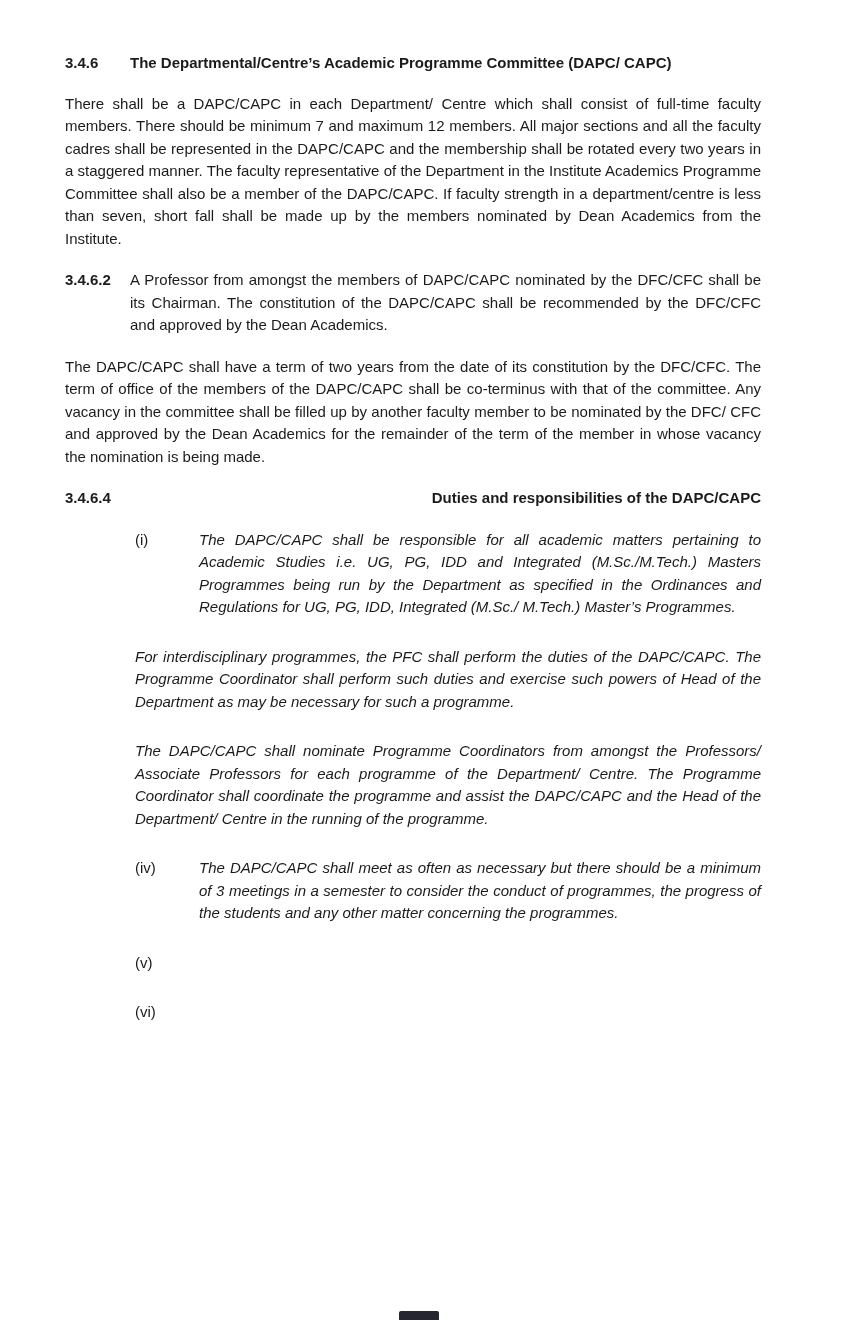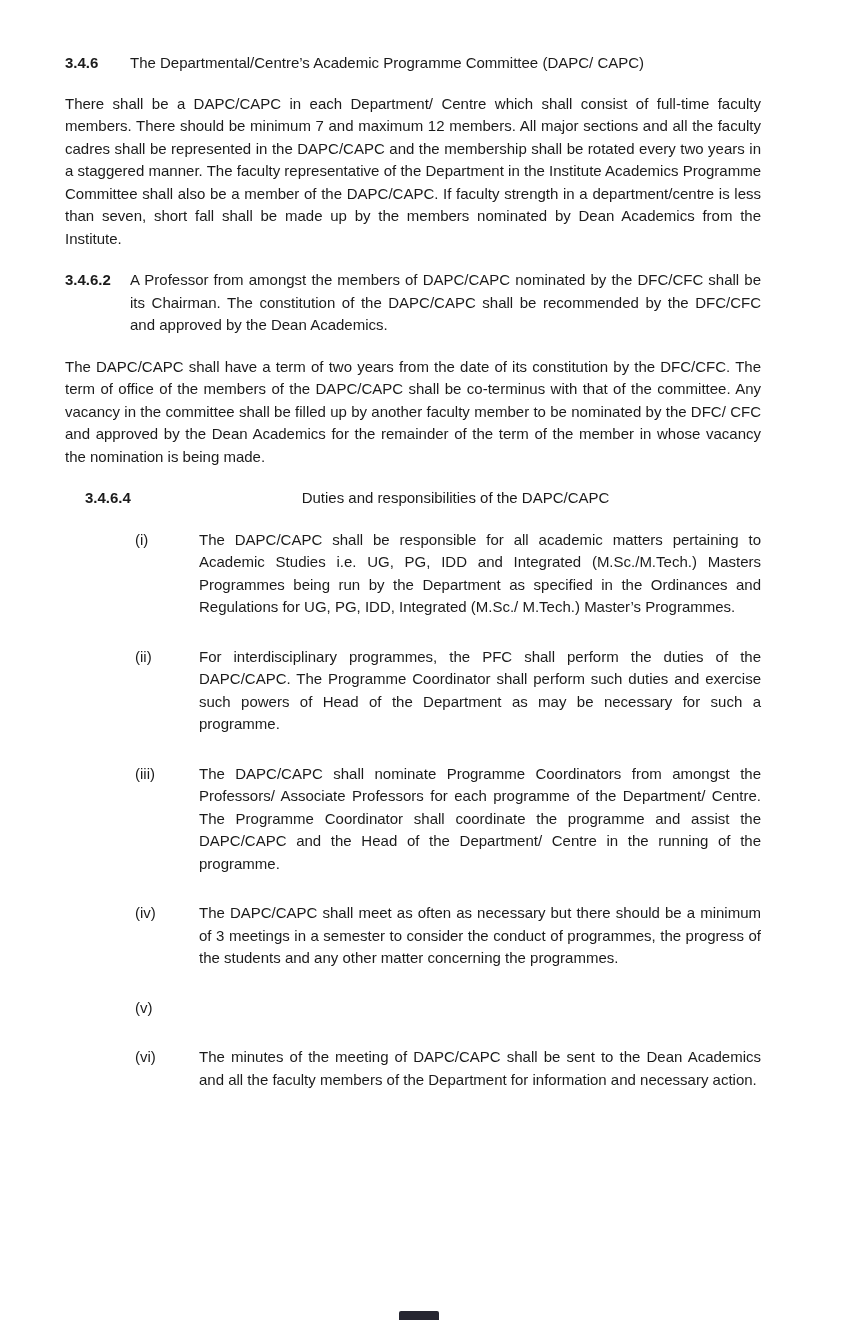--- a/index.html
+++ b/index.html
@@ -19,27 +19,27 @@
   .num {
     flex: 0 0 65px;
     font-weight: bold;
     white-space: nowrap;
   }
   .txt {
     flex: 1;
     text-align: justify;
   }
   .heading { margin-bottom: 18px; align-items: flex-end; }
-  .heading .txt { font-weight: normal; text-align: left; }
-  .subheading { margin-bottom: 19px; margin-left: 20px; }
-  .subheading .txt { font-weight: normal; text-align: center; }
+  .heading .txt { font-weight: bold; text-align: left; }
+  .subheading { margin-bottom: 19px; }
+  .subheading .txt { font-weight: bold; text-align: right; }
   .list { margin-left: 70px; }
   .item { display: flex; margin-bottom: 27px; }
   .marker { flex: 0 0 64px; white-space: nowrap; }
-  .item .txt { text-align: justify; }
+  .item .txt { text-align: justify; font-style: italic; }
   .footer-mark {
     position: absolute;
     left: 399px;
     bottom: 0;
     width: 40px;
     height: 9px;
     background: #262631;
     border-radius: 2px 2px 0 0;
   }
 </style>
@@ -70,38 +70,35 @@
 </div>
 
 <div class="list">
 
   <div class="item">
     <span class="marker">(i)</span>
     <div class="txt">The DAPC/CAPC shall be responsible for all academic matters pertaining to Academic Studies i.e. UG, PG, IDD and Integrated (M.Sc./M.Tech.) Masters Programmes being run by the Department as specified in the Ordinances and Regulations for UG, PG, IDD, Integrated  (M.Sc./ M.Tech.) Master’s Programmes.</div>
   </div>
 
   <div class="item">
-    <span class="marker">(ii)</span>
     <div class="txt">For interdisciplinary programmes, the PFC shall perform the duties of the DAPC/CAPC. The Programme Coordinator shall perform such duties and exercise such powers of Head of the Department as may be necessary for such a programme.</div>
   </div>
 
   <div class="item">
-    <span class="marker">(iii)</span>
     <div class="txt">The DAPC/CAPC shall nominate Programme Coordinators from amongst the Professors/ Associate Professors for each programme of the Department/ Centre. The Programme Coordinator shall coordinate the programme and assist the DAPC/CAPC and the Head of the Department/ Centre in the running of the programme.</div>
   </div>
 
   <div class="item">
     <span class="marker">(iv)</span>
     <div class="txt">The DAPC/CAPC shall meet as often as necessary but there should be a minimum of 3 meetings in a semester to consider the conduct of programmes, the progress of the students and any other matter concerning the programmes.</div>
   </div>
 
   <div class="item">
     <span class="marker">(v)</span>
   </div>
 
   <div class="item">
     <span class="marker">(vi)</span>
-    <div class="txt">The minutes of the meeting of DAPC/CAPC shall be sent to the Dean Academics and all the faculty members of the Department for information and necessary action.</div>
   </div>
 
 </div>
 
 <div class="footer-mark"></div>
 
 </body></html>

